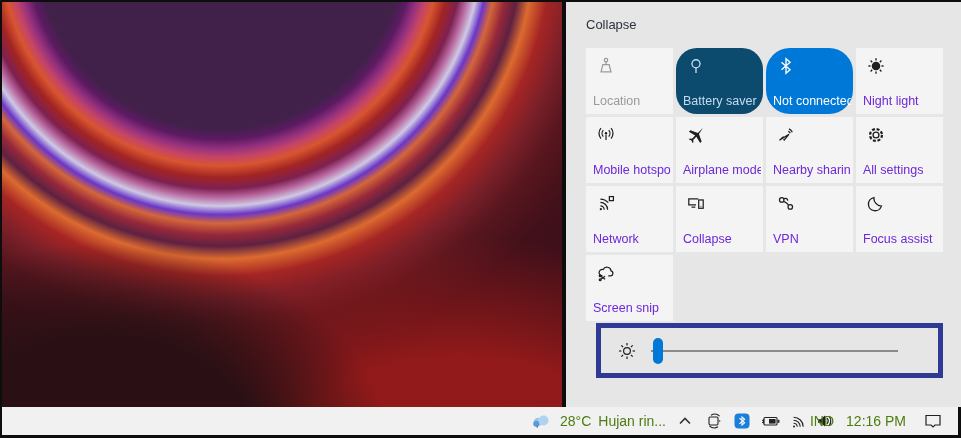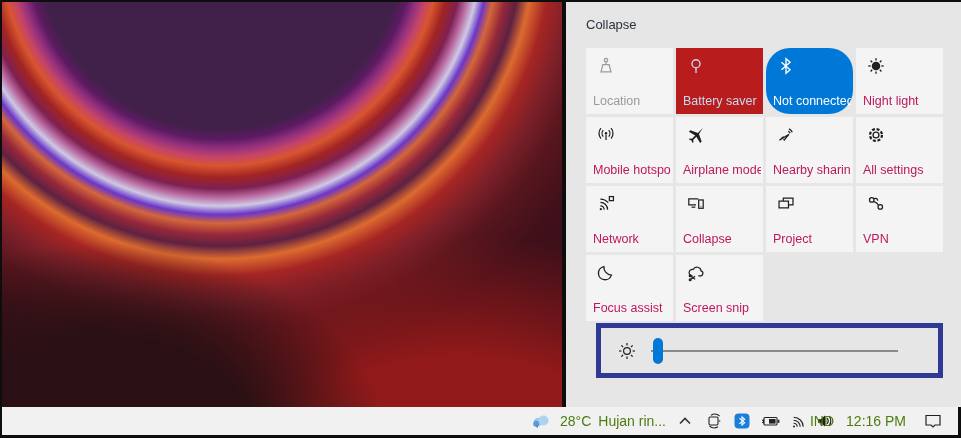--- a/index.html
+++ b/index.html
@@ -33,24 +33,24 @@
   }
   .qa-grid{
     position:absolute;left:20px;top:46px;
     display:grid;grid-template-columns:repeat(4,87px);grid-auto-rows:66px;gap:3px 3px;
   }
   .tile{position:relative;background:#f4f4f4;}
   .tile .ticon{position:absolute;top:9px;left:11px;width:18px;height:18px;color:#1f1f1f;}
   .tile .ticon svg{display:block;width:18px;height:18px;}
   .tile .tlabel{
     position:absolute;left:7px;bottom:6px;right:2px;
-    font-size:12.5px;color:#be185d;white-space:nowrap;overflow:hidden;
+    font-size:12.5px;color:#6d28d9;white-space:nowrap;overflow:hidden;
   }
   .tile--disabled .ticon,.tile--disabled .tlabel{color:#9a9a9a;}
-  .tile--on-disabled{background:#b91c1c;}
+  .tile--on-disabled{background:#0c4a6e;border-radius:21px;}
   .tile--on-disabled .ticon,.tile--on-disabled .tlabel{color:#c5dcf0;}
   .tile--on{background:#0078d7;border-radius:24px;}
   .tile--on .ticon,.tile--on .tlabel{color:#ffffff;}
   
   .brightness-box{
     position:absolute;left:30px;top:321px;width:347px;height:55px;
     border:5px solid #2e3a94;box-sizing:border-box;
     display:flex;align-items:center;padding:0 40px 0 16px;gap:14px;
   }
   .sun{width:20px;height:20px;color:#1f1f1f;flex:0 0 auto;}
@@ -200,29 +200,20 @@
         <svg viewBox="0 0 16 16" fill="none" stroke="currentColor" stroke-width="1.1">
           <path d="M10 3.4H1.6v5.4H8"></path>
           <line x1="4" y1="10.8" x2="7.4" y2="10.8"></line>
           <rect x="10.4" y="4.4" width="4" height="7.4"></rect>
           <circle cx="12.4" cy="10" r="0.5" fill="currentColor" stroke="none"></circle>
         </svg>
       </span>
       <span class="tlabel">Collapse</span>
     </div>
 
-    <div class="tile">
-      <span class="ticon">
-        <svg viewBox="0 0 16 16" fill="none" stroke="currentColor" stroke-width="1.1">
-          <path d="M10.2 5.4H1.8v6h8.4z"></path>
-          <path d="M5.6 5.4V2.8h8.6v6h-4"></path>
-        </svg>
-      </span>
-      <span class="tlabel">Project</span>
-    </div>
 
     <div class="tile">
       <span class="ticon">
         <svg viewBox="0 0 16 16" fill="none" stroke="currentColor" stroke-width="1.1">
           <circle cx="4.2" cy="4.4" r="2"></circle>
           <circle cx="11.8" cy="10.6" r="2"></circle>
           <path d="M5.9 5.7c1.6 1 2.6 0.4 4.2 3.2"></path>
           <path d="M6.1 3.2c2 -0.8 3.4 0.2 3.4 1.8"></path>
         </svg>
       </span>

